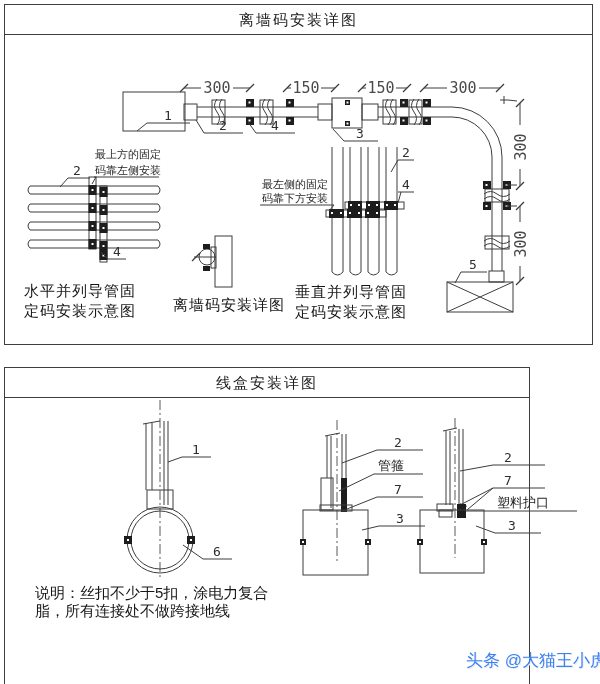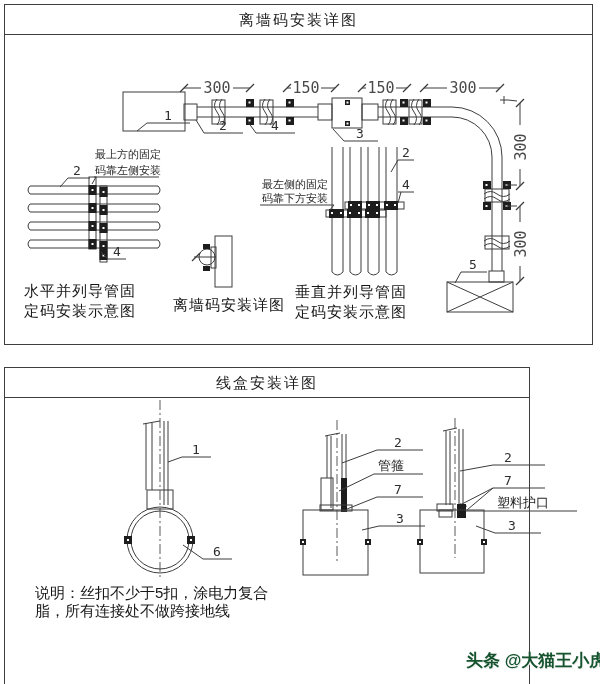--- a/index.html
+++ b/index.html
@@ -17,21 +17,21 @@
   svg .dot{fill:#fff;stroke:none;}
   svg text{stroke:none;}
   .dim{font:15px "DejaVu Sans Mono",monospace;fill:#4a4a4a;}
   .plabel{font:13px "DejaVu Sans Mono",monospace;fill:#2e2e2e;}
   .ann{font:11px "Liberation Sans",sans-serif;fill:#1f1f1f;}
   .cap{font:15px "Liberation Sans",sans-serif;fill:#161616;letter-spacing:1px;}
   .cnote{font:15px "Liberation Sans",sans-serif;fill:#161616;}
   .cjk{font:13px "Liberation Sans",sans-serif;fill:#1f1f1f;}
   .cl{stroke:#5a5a5a;stroke-dasharray:10 3 2 3;}
   #watermark{position:absolute;left:466px;top:649px;width:120px;
-             font-size:17px;font-weight:bold;color:#14532d;
+             font-size:17px;font-weight:normal;color:#3b82f6;
              text-shadow:1px 1px 0 #eee;letter-spacing:0px;white-space:nowrap;}
 </style>
 </head>
 <body>
 
 <div class="frame" id="sec1">
   <div class="titlebar">离墙码安装详图</div>
 </div>
 <div class="frame" id="sec2">
   <div class="titlebar">线盒安装详图</div>

